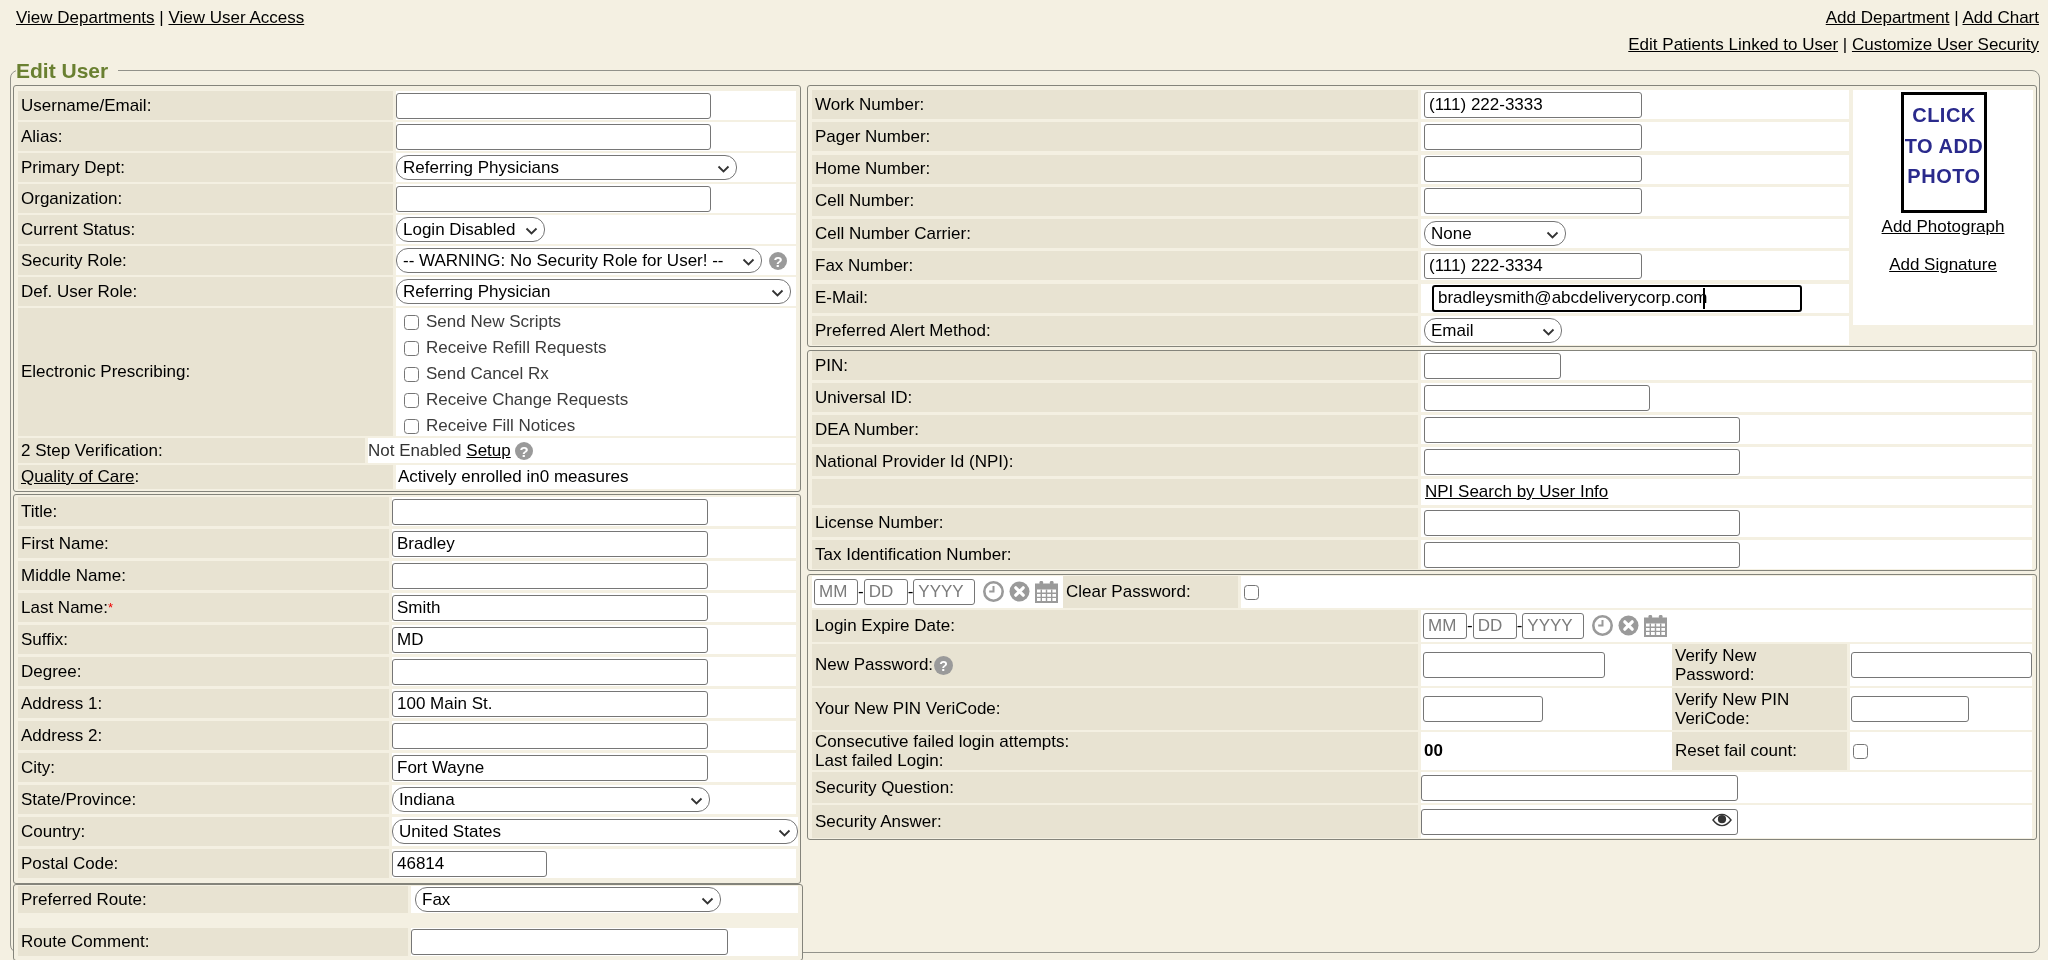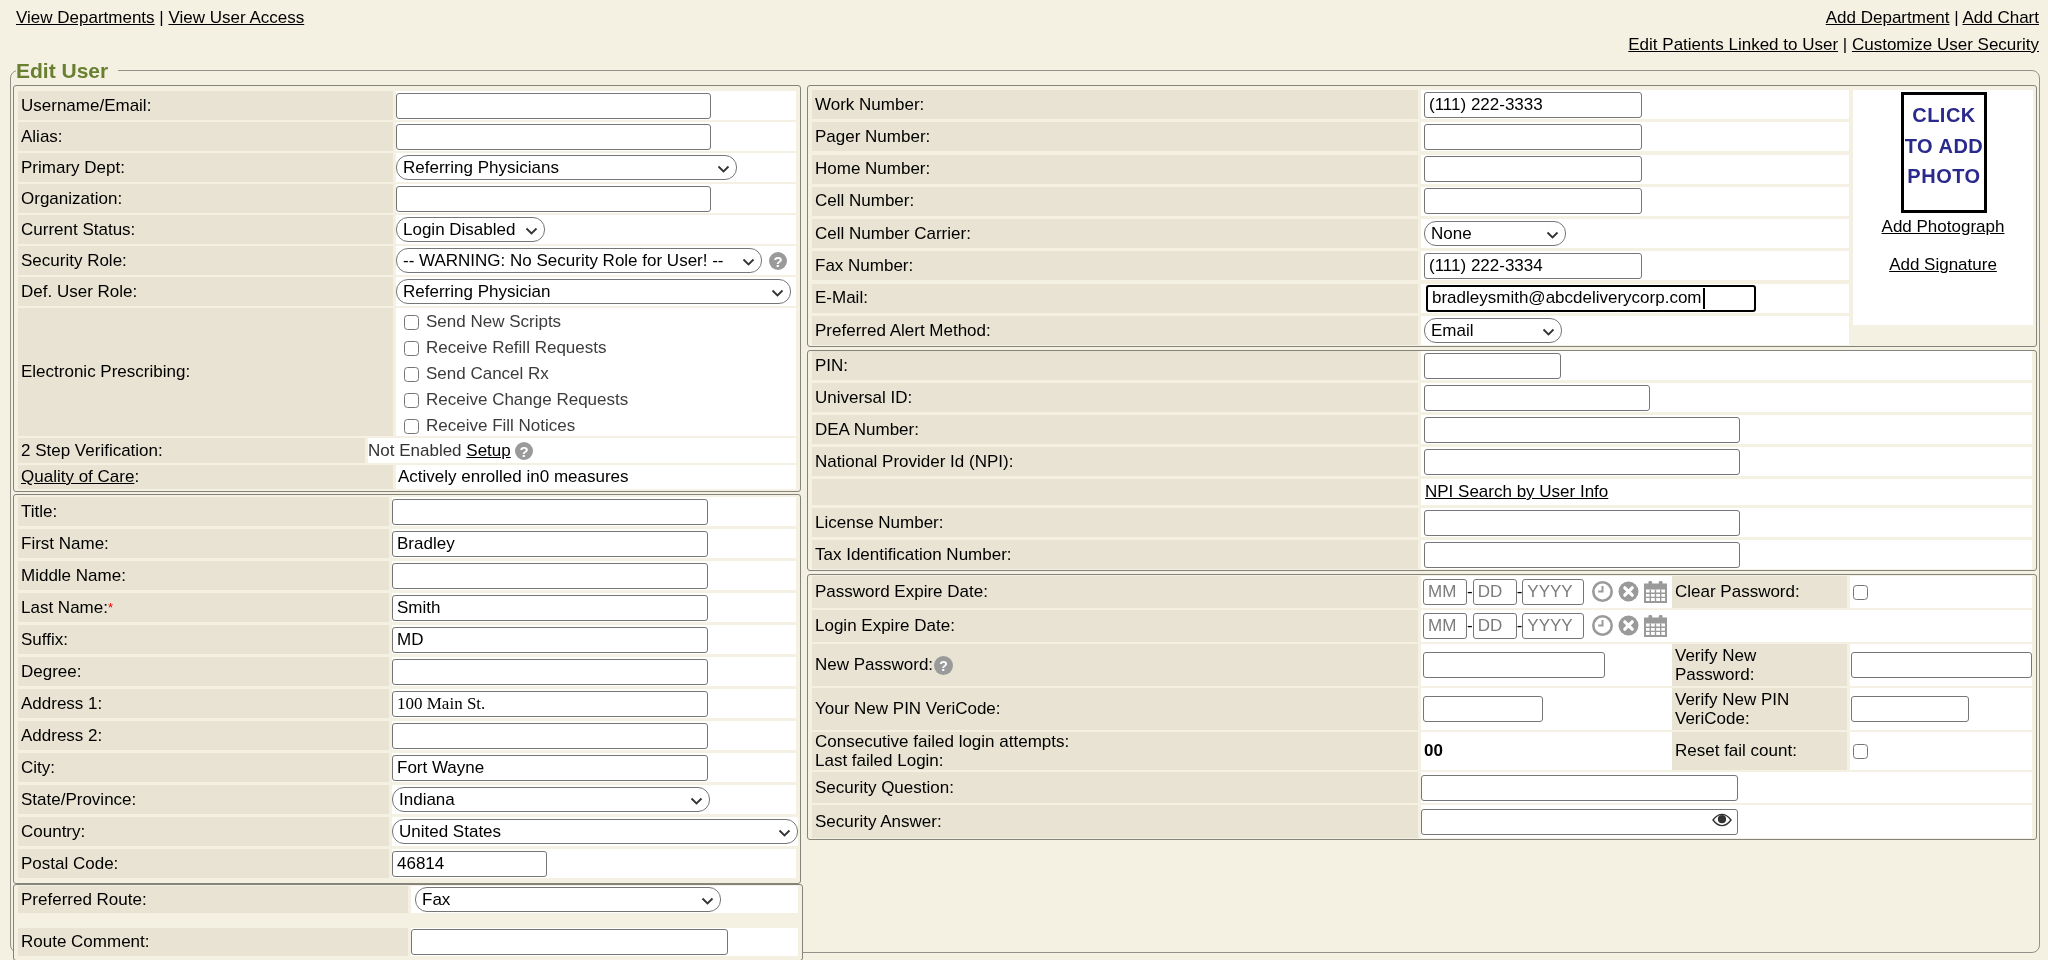--- a/index.html
+++ b/index.html
@@ -156,21 +156,21 @@
     </div>
   <div class="r" style="height:29px;margin-bottom:3px">
       <div class="lab" style="width:371px">Degree:</div>
       <div class="val">
         <input class="t" style="width: 316px;">
       </div>
     </div>
   <div class="r" style="height:29px;margin-bottom:3px">
       <div class="lab" style="width:371px">Address 1:</div>
       <div class="val">
-        <input class="t" style="width: 316px; font-family: Liberation Serif, serif;" value="100 Main St.">
+        <input class="t" style="width: 316px;" value="100 Main St.">
       </div>
     </div>
   <div class="r" style="height:29px;margin-bottom:3px">
       <div class="lab" style="width:371px">Address 2:</div>
       <div class="val">
         <input class="t" style="width: 316px;">
       </div>
     </div>
   <div class="r" style="height:29px;margin-bottom:3px">
       <div class="lab" style="width:371px">City:</div>
@@ -259,21 +259,21 @@
     </div>
   <div class="r" style="height:29px;width:1037px;margin-bottom:3.3px">
       <div class="lab" style="width:606px">Fax Number:</div>
       <div class="val">
         <input class="t" style="width: 218px; margin-left: 3px;" value="(111) 222-3334">
       </div>
     </div>
   <div class="r" style="height:29px;width:1037px;margin-bottom:3.3px">
       <div class="lab" style="width:606px">E-Mail:</div>
       <div class="val">
-        <input class="t" style="width: 330px; margin-left: 5px; border: 2px solid rgb(0, 0, 0); height: 27px;" value="bradleysmith@abcdeliverycorp.com">
+        <input class="t" style="width: 370px; margin-left: 11px; border: 2px solid rgb(0, 0, 0); height: 27px;" value="bradleysmith@abcdeliverycorp.com">
         <span style="position:absolute;left:282px;top:4px;width:2px;height:21px;background:#000"></span>
       </div>
     </div>
   <div class="r" style="height:29px;width:1037px;margin-bottom:3.3px">
       <div class="lab" style="width:606px">Preferred Alert Method:</div>
       <div class="val">
         <div class="sel" style="width:138px;margin-left:3px">Email<svg class="chev" width="13" height="8">
             <path d="M1.5 1.5l5 5 5-5" stroke="#333" stroke-width="1.8" fill="none"></path>
           </svg></div>
       </div>
@@ -320,21 +320,20 @@
   <div class="r" style="height:29px;margin-bottom:3px">
       <div class="lab" style="width:606px">Tax Identification Number:</div>
       <div class="val">
         <input class="t" style="width: 316px; margin-left: 3px;">
       </div>
     </div>
 </div>
 
 <div class="tbl" id="tc" style="left:807px;top:574px;width:1230px;height:266px;padding:1px 4px">
   <div class="r" style="height:32px;margin-bottom:2px">
-      <div class="lab" style="width:606px">Password Expire Date:</div>
       <div class="val" style="flex:0 0 251px">
         <span class="dt" style="width:44px;margin-left:2px">MM</span>
         <span>-</span>
         <span class="dt" style="width:44px">DD</span>
         <span>-</span>
         <span class="dt" style="width:62px">YYYY</span>
         <span style="display:inline-flex;gap:5px;margin-left:8px">
           <svg width="21" height="21" viewBox="0 0 21 21">
             <circle cx="10.5" cy="10.5" r="9.2" fill="none" stroke="#9a9a9a" stroke-width="2.6"></circle>
             <path d="M10.5 5v5.5H6.2" stroke="#9a9a9a" stroke-width="2" fill="none"></path>

